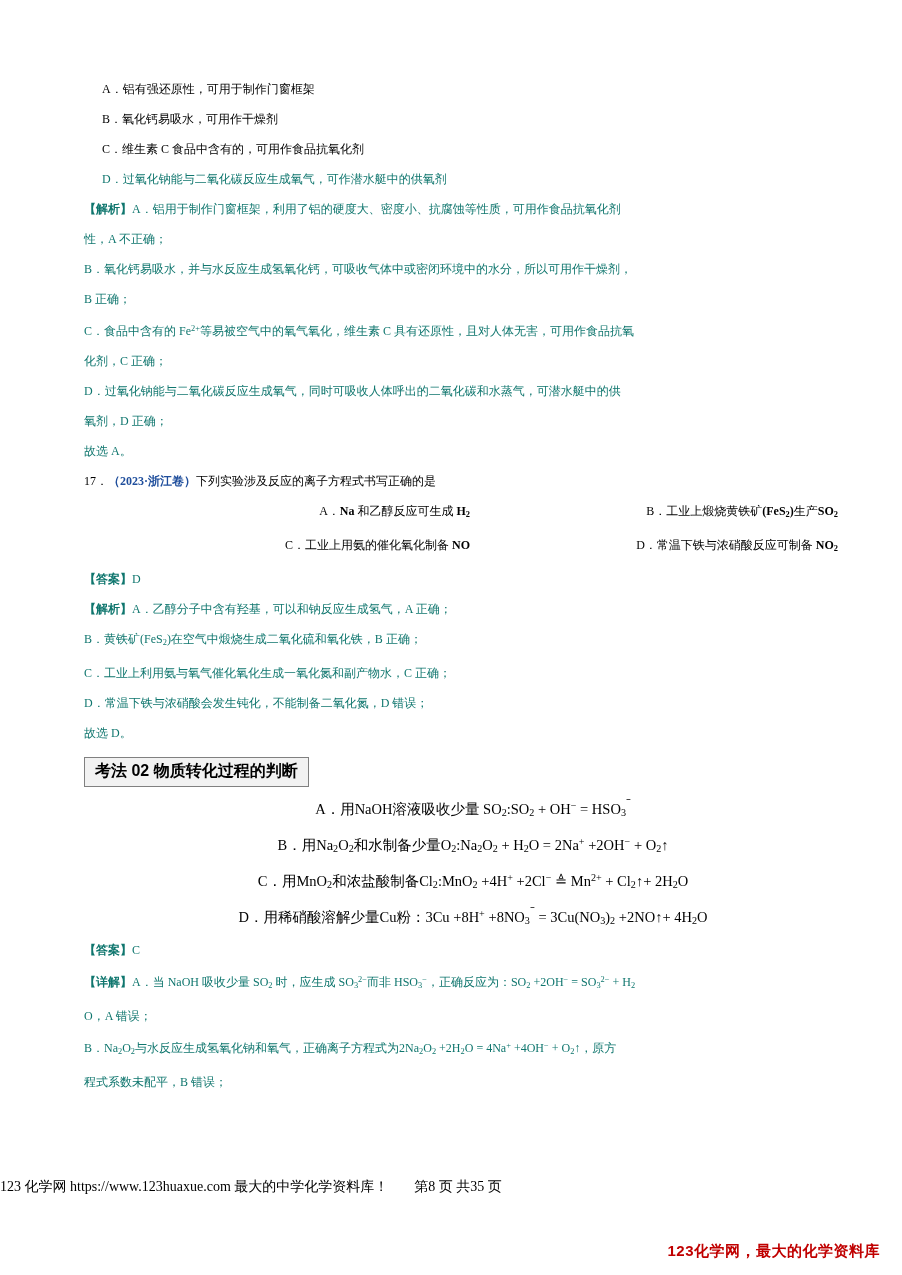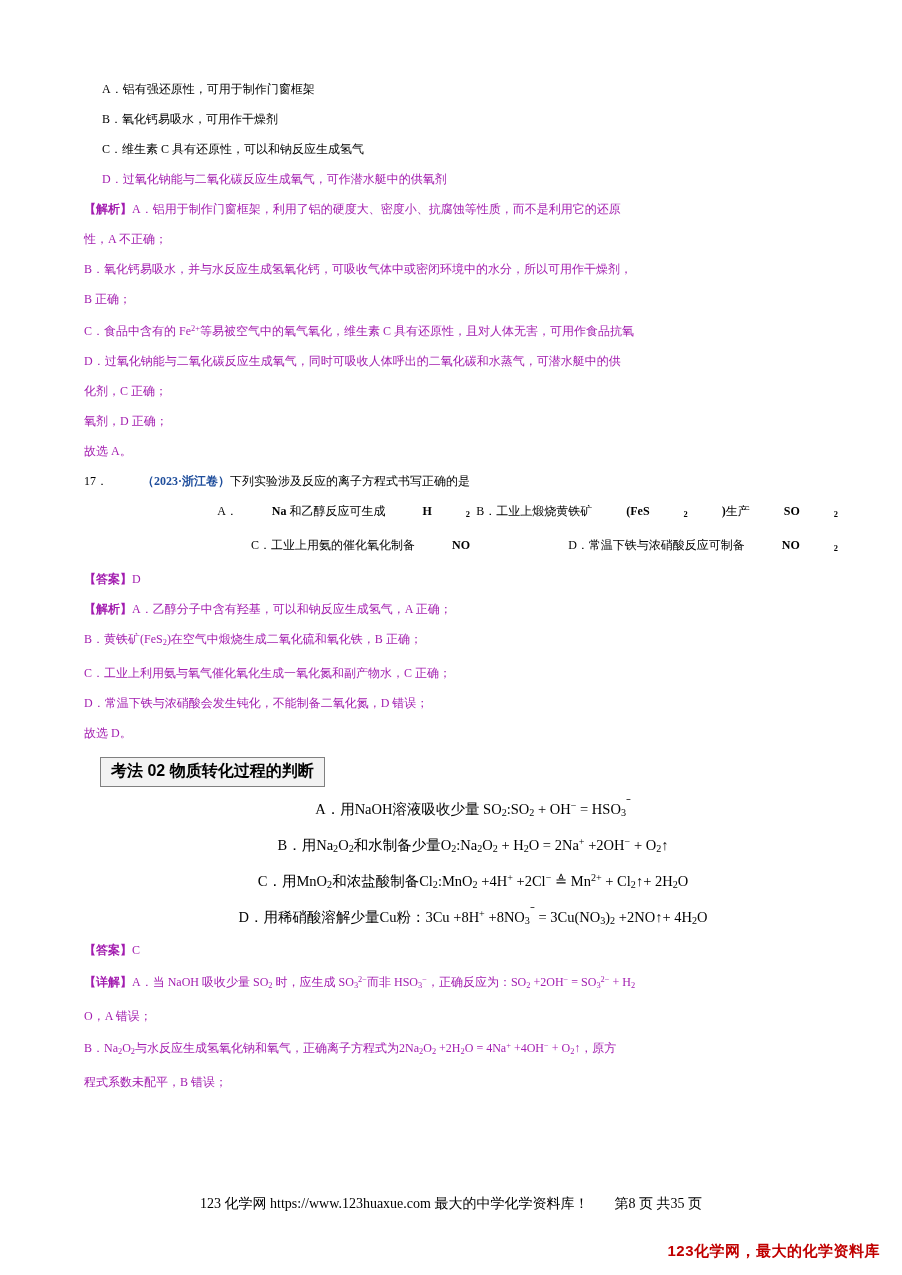--- a/index.html
+++ b/index.html
@@ -22,27 +22,27 @@
     left:84px;
     top:74px;
     width:736px;
   }
   .line{
     font-size:12px;
     line-height:30px;
     white-space:normal;
   }
   .black{color:#000;}
-  .red{color:#a21caf;}
+  .red{color:#0f766e;}
   .blue{color:#1f4e9c;}
   .opt{padding-left:18px;}
   .tag{font-weight:bold;}
   sub{font-size:70%;vertical-align:-0.25em;}
   sup{font-size:70%;vertical-align:0.45em;}
-  .bold{font-weight:bold;margin-left:34px;}
+  .bold{font-weight:bold;}
 
   
   .opt-grid{
     display:flex;
     width:100%;
   }
   .opt-grid > div{flex:0 0 50%;text-align:right;}
   .opt-grid .c2{flex:0 0 50%;}
 
   
@@ -50,40 +50,38 @@
     display:inline-block;
     border:1px solid #808080;
     background:#f2f2f2;
     padding:3px 10px 4px 10px;
     font-size:16px;
     font-weight:bold;
     color:#000;
     margin-top:9px;
     margin-bottom:4px;
     font-family:"Liberation Sans", sans-serif;
-    margin-left:16px;
   }
 
   .sub-opt{
     padding-left:42px;
     font-size:14.5px;
     line-height:29px;
     font-family:"Liberation Serif", serif;
     text-align:center;
   }
 
   .footer{
     position:absolute;
     left:0;
     top:1178px;
     width:902px;
-    text-align:center;
+    text-align:left;
     font-size:14px;
     color:#000;
-    margin-top:17px;
   }
   .footer .gap{display:inline-block;width:26px;}
 
   .watermark{
     position:absolute;
     right:22px;
     bottom:14px;
     font-size:15px;
     color:#c00000;
     font-family:"Liberation Sans", sans-serif;
@@ -94,35 +92,35 @@
 </style>
 </head>
 <body>
 
 <div class="page">
 
   <div class="content">
 
     <div class="line black opt">A．铝有强还原性，可用于制作门窗框架</div>
     <div class="line black opt">B．氧化钙易吸水，可用作干燥剂</div>
-    <div class="line black opt">C．维生素 C 具有还原性，可以和钠反应生成氢气</div>
+    <div class="line black opt">C．维生素 C 食品中含有的，可用作食品抗氧化剂</div>
     <div class="line red opt">D．过氧化钠能与二氧化碳反应生成氧气，可作潜水艇中的供氧剂</div>
 
 
     <div class="line red">
-      <span class="tag">【解析】</span><span>A．铝用于制作门窗框架，利用了铝的硬度大、密度小、抗腐蚀等性质，而不是利用它的还原</span>
+      <span class="tag">【解析】</span><span>A．铝用于制作门窗框架，利用了铝的硬度大、密度小、抗腐蚀等性质，可用作食品抗氧化剂</span>
     </div>
     <div class="line red">性，A 不正确；</div>
     <div class="line red">B．氧化钙易吸水，并与水反应生成氢氧化钙，可吸收气体中或密闭环境中的水分，所以可用作干燥剂，</div>
     <div class="line red">B 正确；</div>
     <div class="line red">
       <span>C．食品中含有的 Fe</span><sup>2+</sup><span>等易被空气中的氧气氧化，维生素 C 具有还原性，且对人体无害，可用作食品抗氧</span>
     </div>
+    <div class="line red">化剂，C 正确；</div>
     <div class="line red">D．过氧化钠能与二氧化碳反应生成氧气，同时可吸收人体呼出的二氧化碳和水蒸气，可潜水艇中的供</div>
-    <div class="line red">化剂，C 正确；</div>
     <div class="line red">氧剂，D 正确；</div>
     <div class="line red">故选 A。</div>
 
     <div class="line black">
       <span>17．</span><span class="blue bold">（2023·浙江卷）</span><span>下列实验涉及反应的离子方程式书写正确的是</span>
     </div>
 
     <div class="opt-grid">
       <div class="line black opt">
         <span>A．</span><span class="bold">Na</span><span> 和乙醇反应可生成 </span><span class="bold">H</span><sub class="bold">2</sub>

